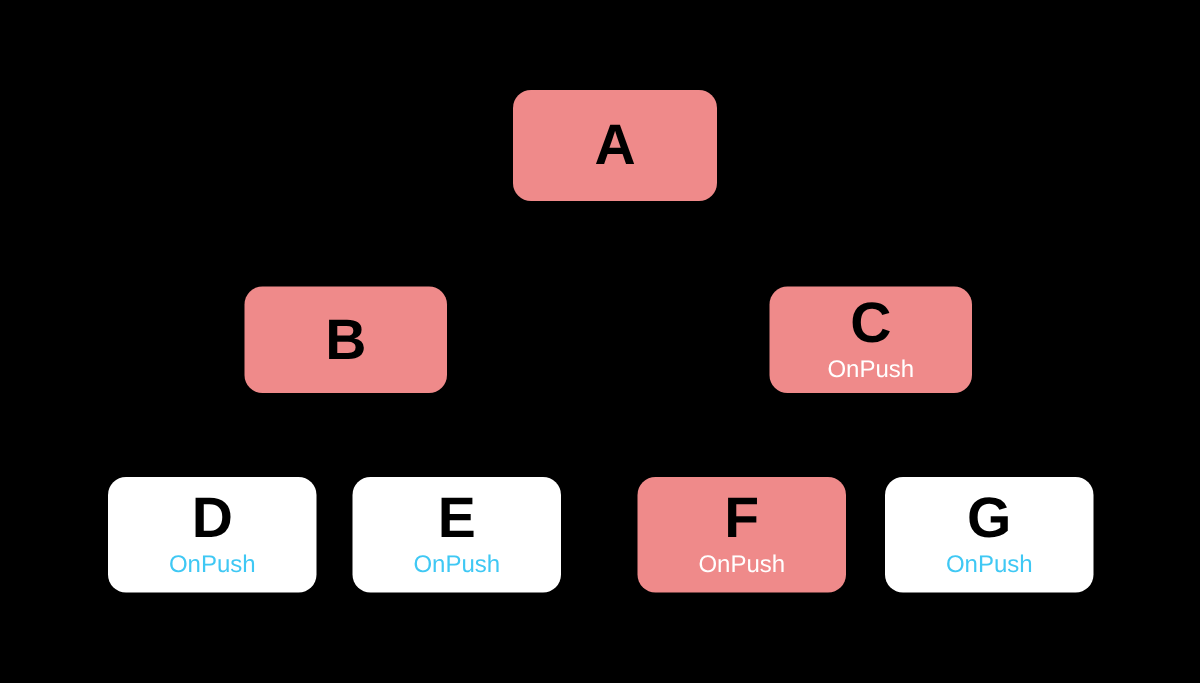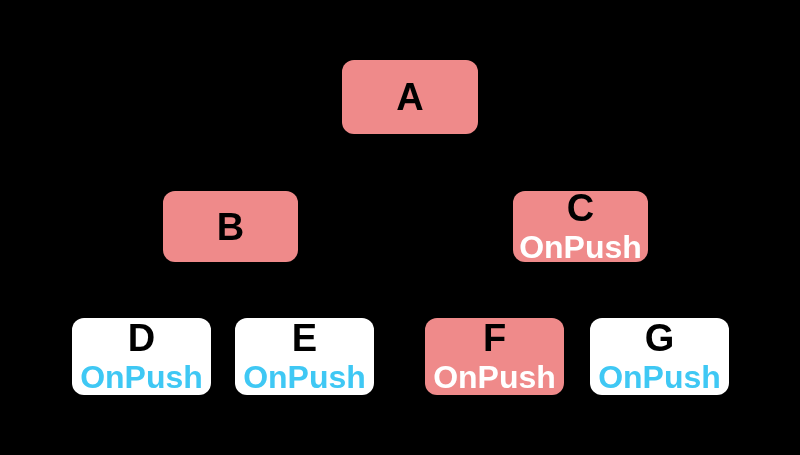--- a/index.html
+++ b/index.html
@@ -31,22 +31,22 @@
     user-select: none;
   }
   .node .node-label {
     font-size: 38px;
     font-weight: bold;
     color: #000000;
     letter-spacing: 0px;
     display: block;
   }
   .node .node-strategy {
-    font-size: 32px;
-    font-weight: bold;
+    font-size: 16px;
+    font-weight: normal;
     display: block;
     margin-top: 4px;
   }
   
   .node.fill-pink {
     background: #ef8a8a;
   }
   .node.fill-pink .node-strategy {
     color: #ffffff;
   }

